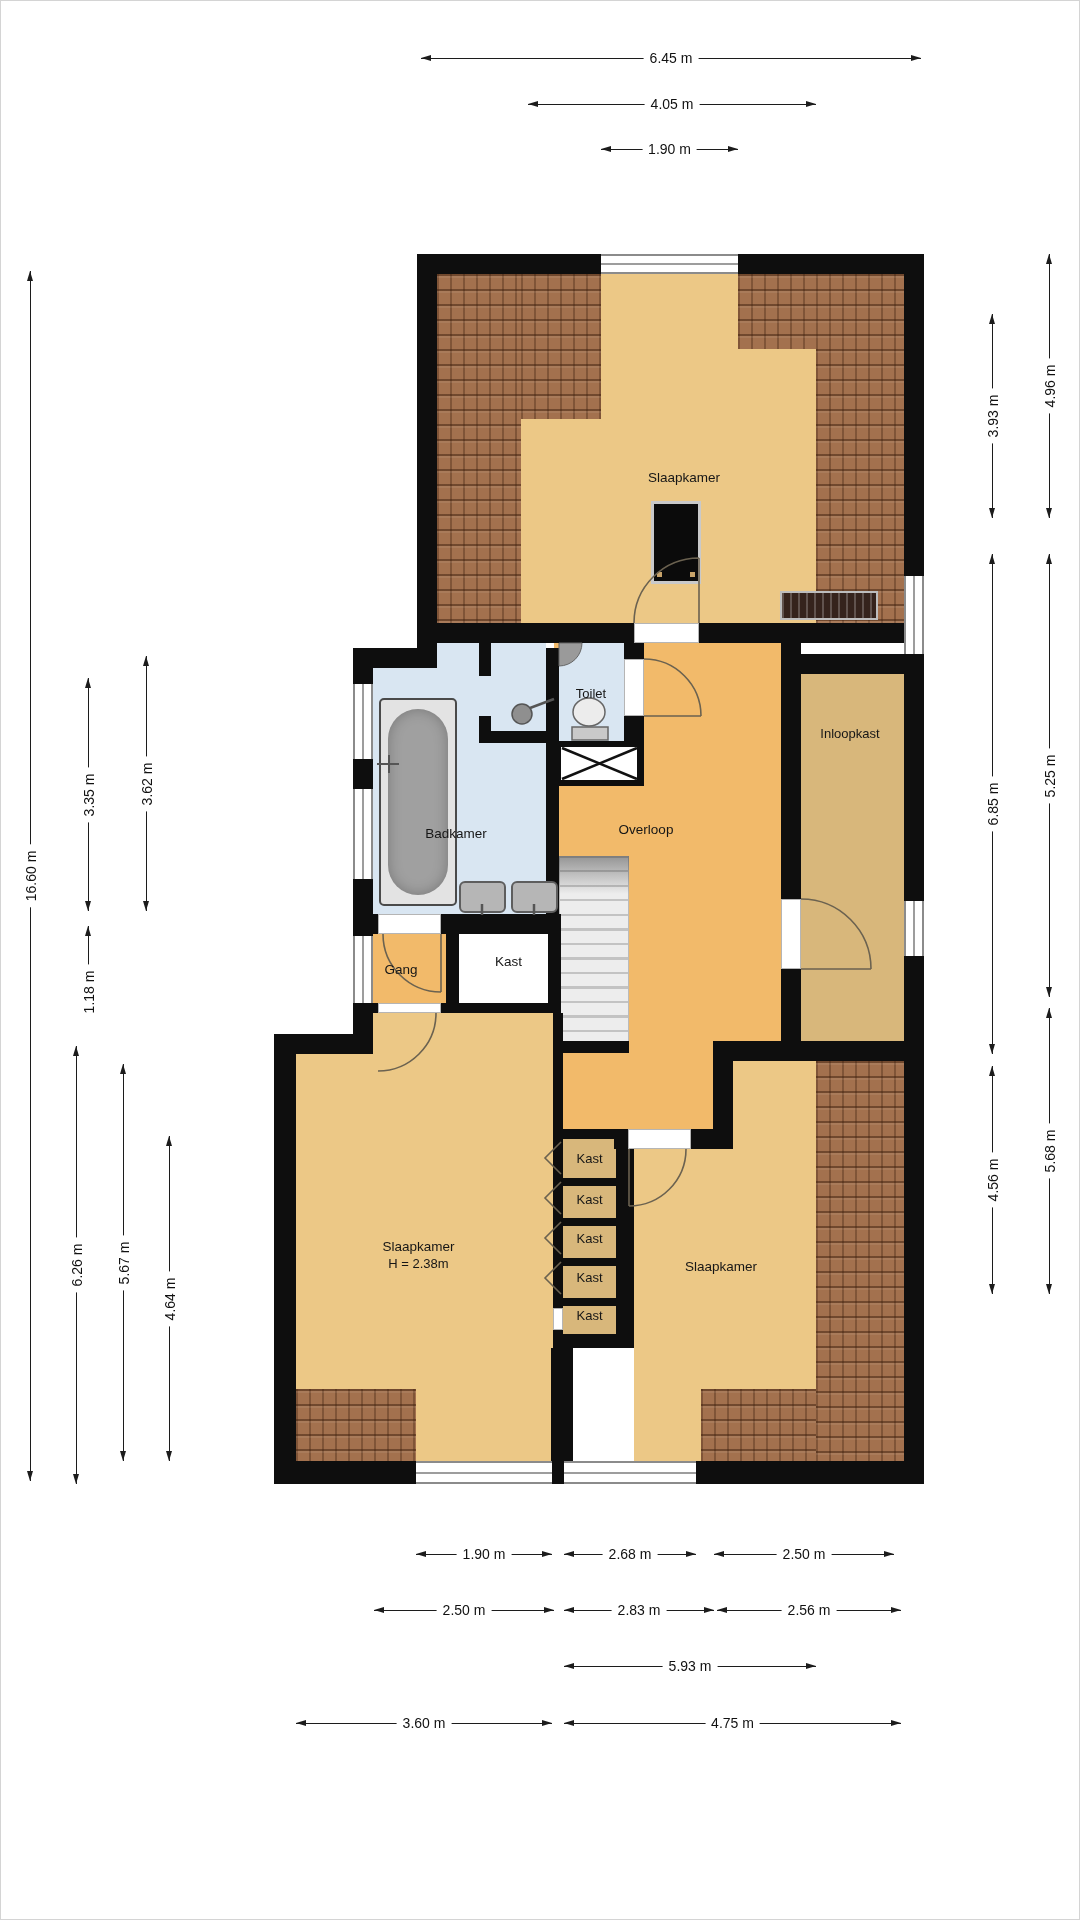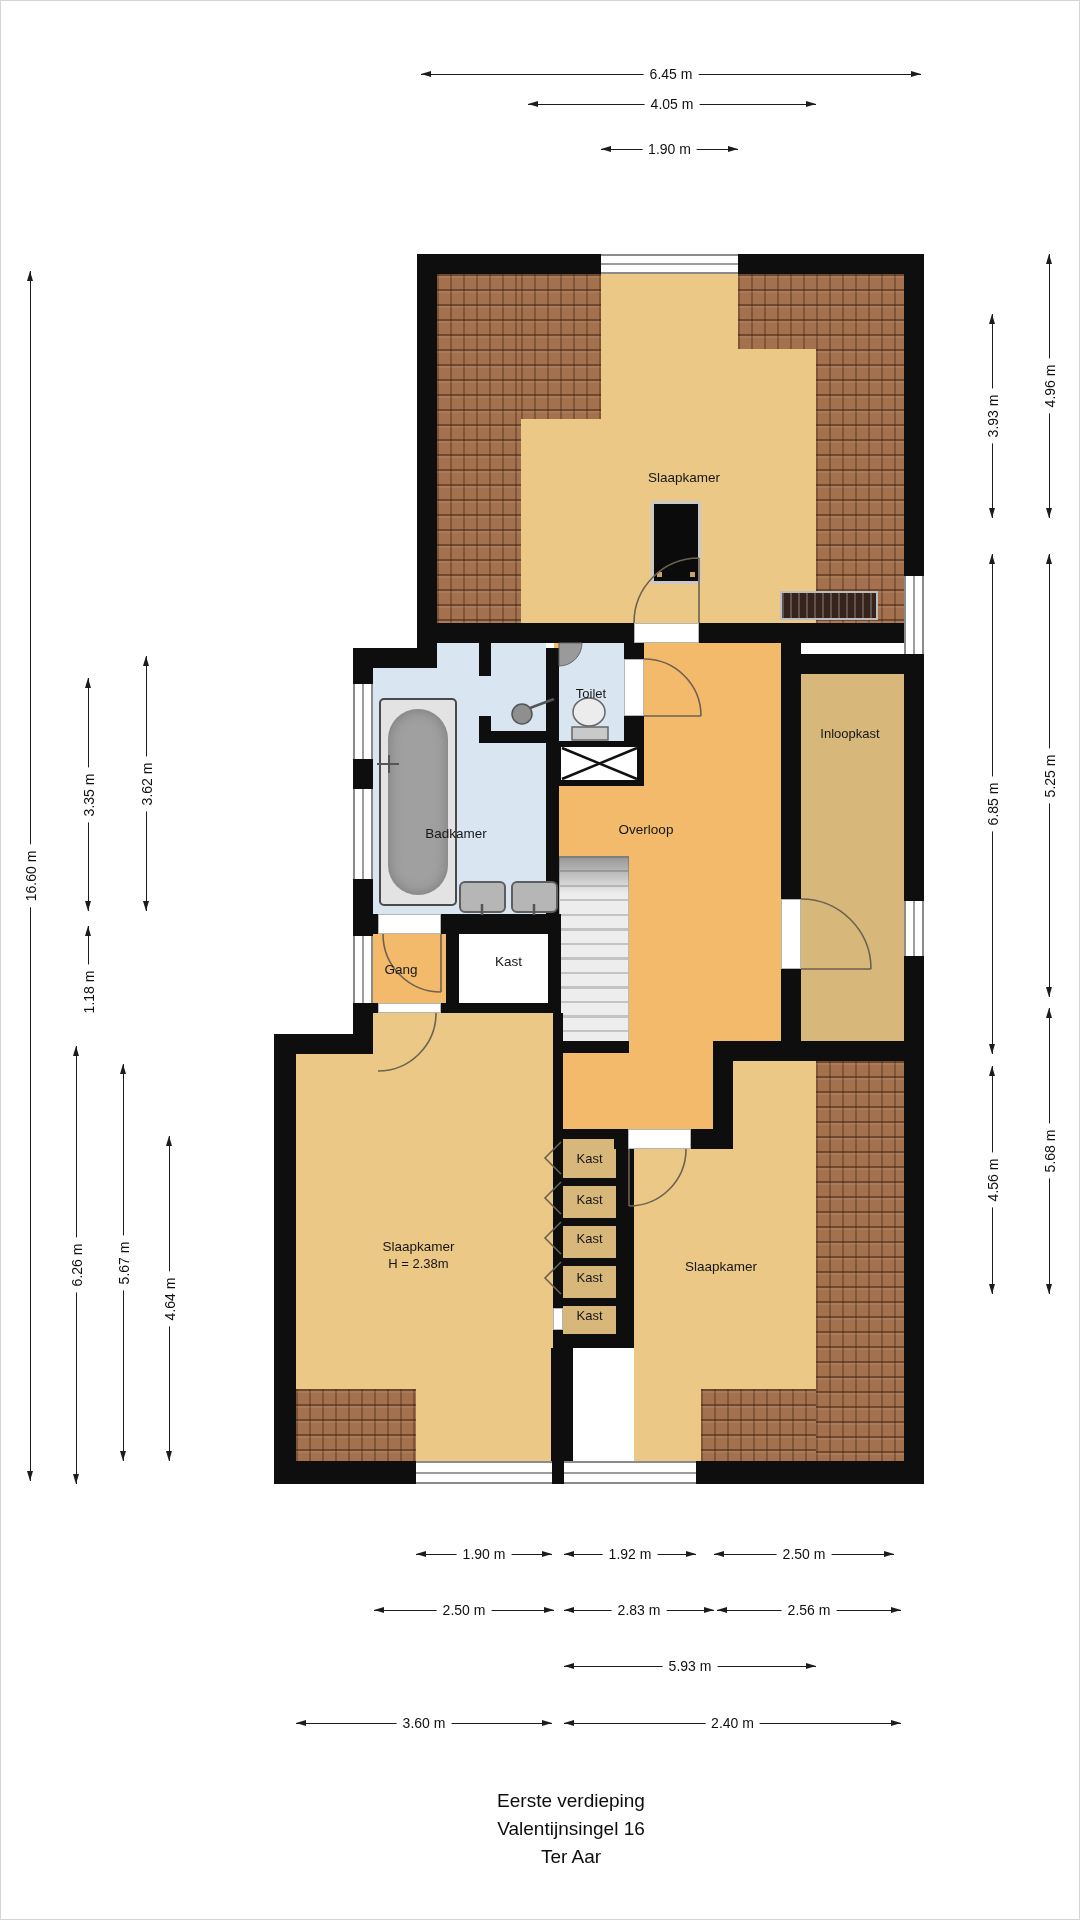--- a/index.html
+++ b/index.html
@@ -206,21 +206,21 @@
     <div>Slaapkamer</div>
     <div style="font-size:13px">H = 2.38m</div>
   </div>
   <div class="rlab" style="left:630px;top:1257px;width:180px">Slaapkamer</div>
   <div class="rlab small" style="left:560px;top:1149px;width:57px">Kast</div>
   <div class="rlab small" style="left:560px;top:1190px;width:57px">Kast</div>
   <div class="rlab small" style="left:560px;top:1229px;width:57px">Kast</div>
   <div class="rlab small" style="left:560px;top:1268px;width:57px">Kast</div>
   <div class="rlab small" style="left:560px;top:1306px;width:57px">Kast</div>
 
-  <div class="dim dimh" style="left:420px;top:66px;width:500px;height:16px">
+  <div class="dim dimh" style="left:420px;top:50px;width:500px;height:16px">
     <div class="al"></div>
       <div class="line"></div>
       <div class="ar"></div>
       <span class="lab">6.45 m</span>
   </div>
   <div class="dim dimh" style="left:527px;top:96px;width:288px;height:16px">
     <div class="al"></div>
       <div class="line"></div>
       <div class="ar"></div>
       <span class="lab">4.05 m</span>
@@ -315,21 +315,21 @@
   <div class="dim dimh" style="left:415px;top:1546px;width:136px;height:16px">
     <div class="al"></div>
       <div class="line"></div>
       <div class="ar"></div>
       <span class="lab">1.90 m</span>
   </div>
   <div class="dim dimh" style="left:563px;top:1546px;width:132px;height:16px">
     <div class="al"></div>
       <div class="line"></div>
       <div class="ar"></div>
-      <span class="lab">1.92 m</span>
+      <span class="lab">2.68 m</span>
   </div>
   <div class="dim dimh" style="left:713px;top:1546px;width:180px;height:16px">
     <div class="al"></div>
       <div class="line"></div>
       <div class="ar"></div>
       <span class="lab">2.50 m</span>
   </div>
   <div class="dim dimh" style="left:373px;top:1602px;width:180px;height:16px">
     <div class="al"></div>
       <div class="line"></div>
@@ -357,22 +357,17 @@
   <div class="dim dimh" style="left:295px;top:1715px;width:256px;height:16px">
     <div class="al"></div>
       <div class="line"></div>
       <div class="ar"></div>
       <span class="lab">3.60 m</span>
   </div>
   <div class="dim dimh" style="left:563px;top:1715px;width:337px;height:16px">
     <div class="al"></div>
       <div class="line"></div>
       <div class="ar"></div>
-      <span class="lab">2.40 m</span>
-  </div>
-
-  <div class="title">
-    <div>Eerste verdieping</div>
-    <div>Valentijnsingel 16</div>
-    <div>Ter Aar</div>
-  </div>
+      <span class="lab">4.75 m</span>
+  </div>
+
 
 </div>
 
 </body></html>

